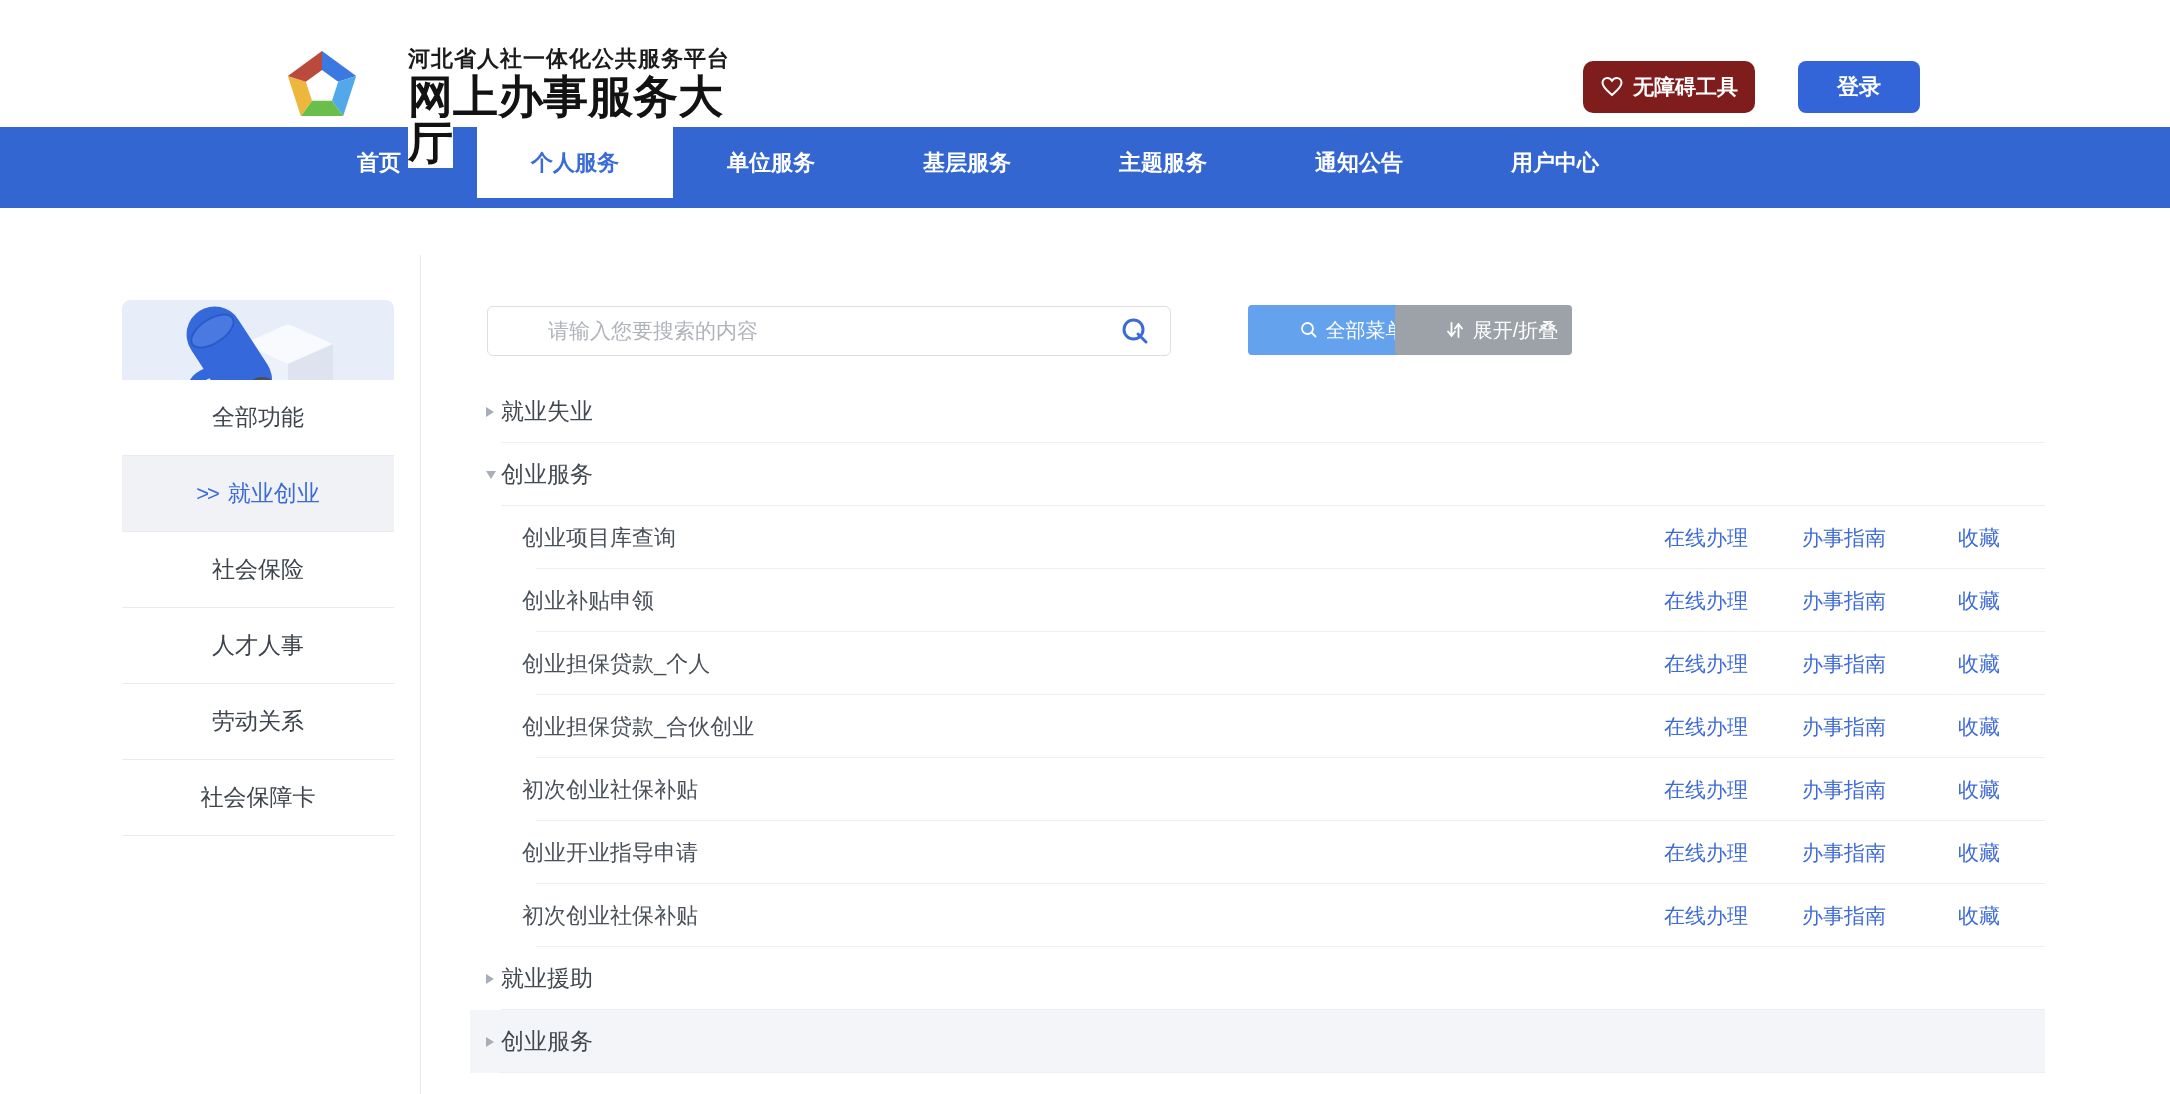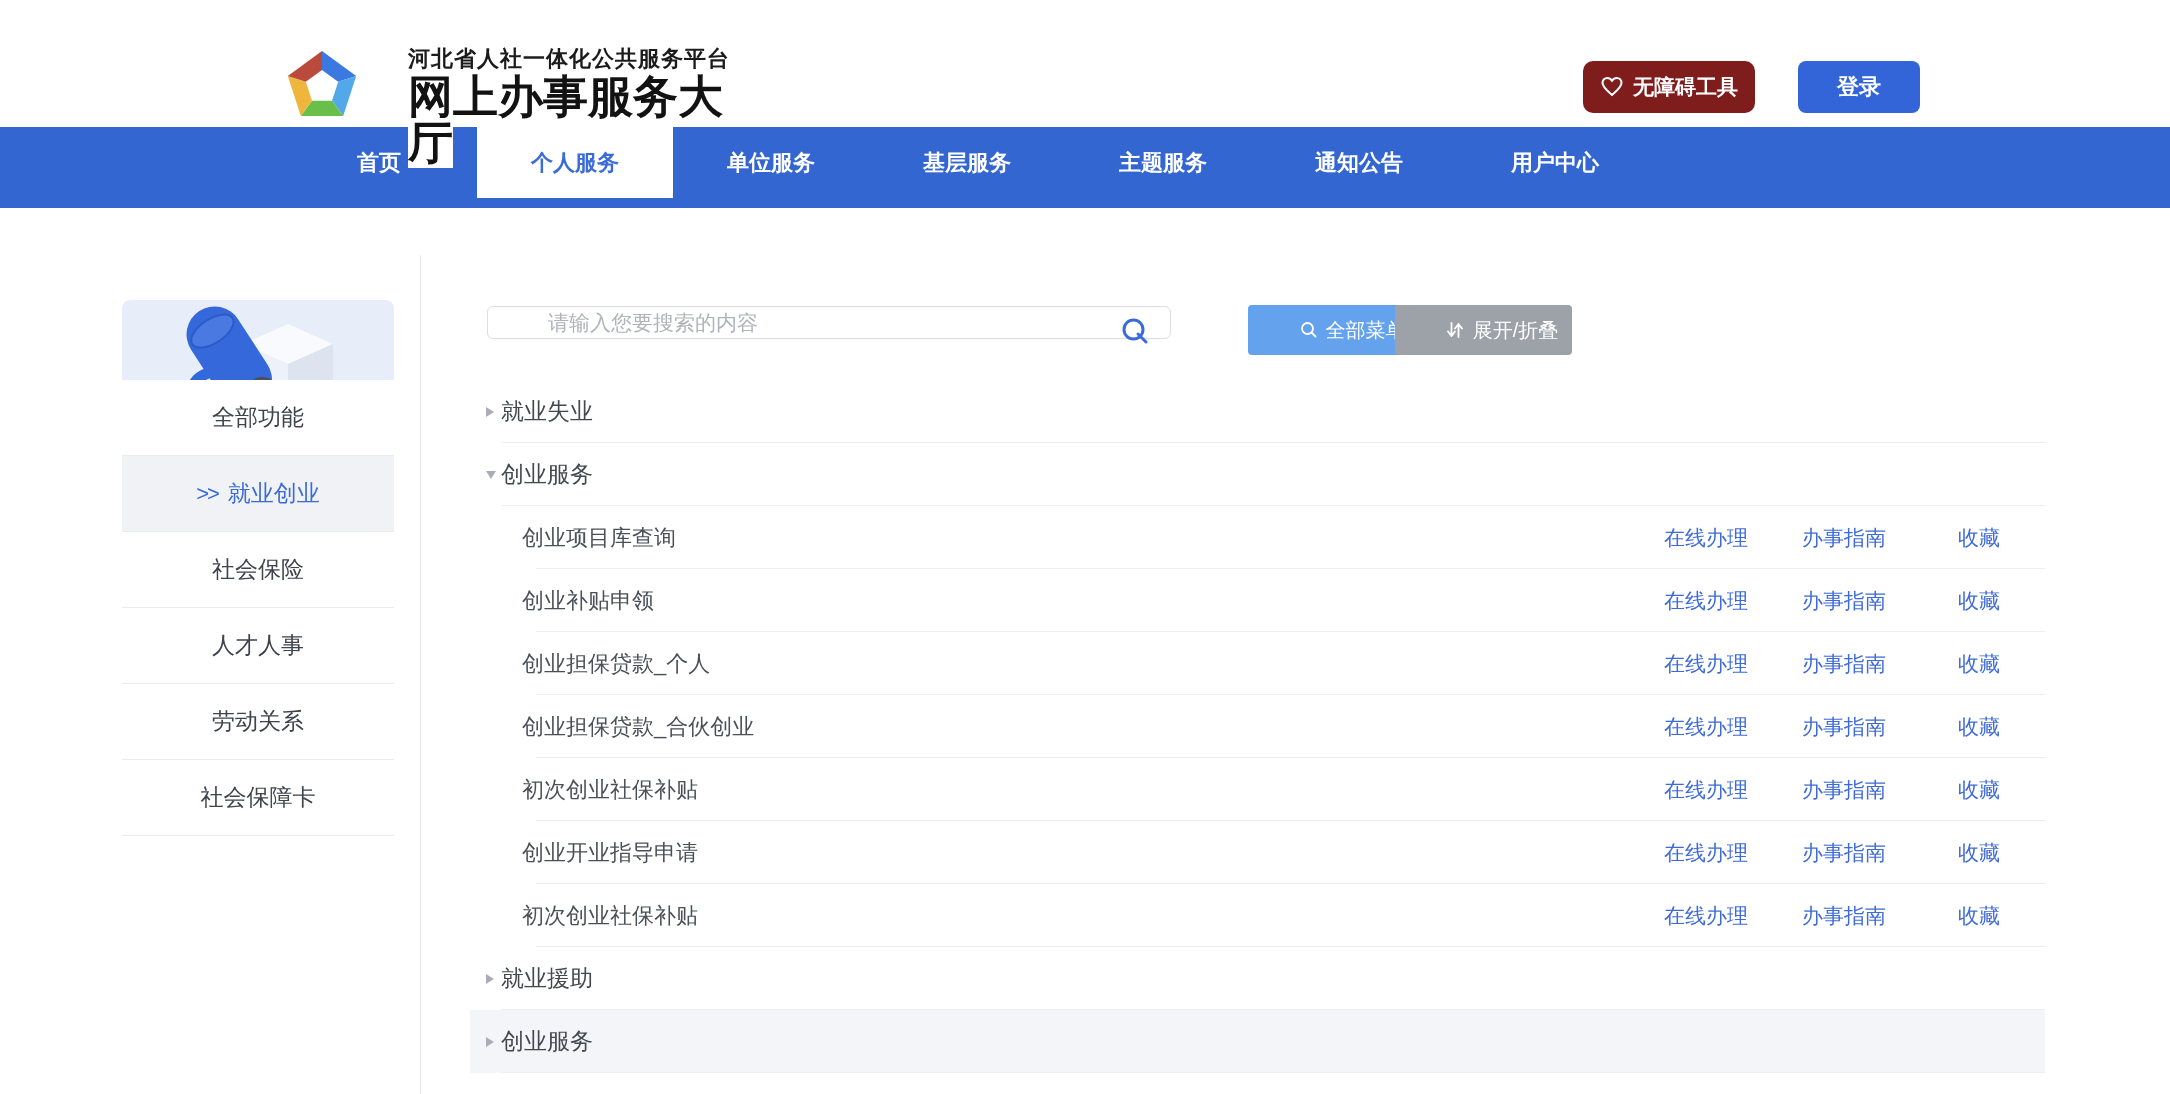--- a/index.html
+++ b/index.html
@@ -31,21 +31,21 @@
   .side-illustration{position:absolute;left:122px;top:300px;width:272px;height:80px;overflow:hidden;
                      border-radius:8px 8px 0 0;}
   .side-menu{position:absolute;left:122px;top:380px;width:272px;}
   .side-item{height:75px;display:flex;align-items:center;justify-content:center;
              font-size:23px;color:#3E444C;border-bottom:1px solid #E9EBEE;cursor:pointer;}
   .side-item.active{background:#F1F2F5;color:#3A6BD8;gap:10px;}
   .side-item.active .prefix{color:#3A6BD8;font-size:22px;letter-spacing:-2px;}
   .v-divider{position:absolute;left:420px;top:255px;width:1px;height:839px;background:#E6E8EB;}
 
   
-  .search-wrap{position:absolute;left:487px;top:306px;width:684px;height:33px;}
+  .search-wrap{position:absolute;left:487px;top:306px;width:684px;height:50px;}
   .search-input{width:100%;height:100%;box-sizing:border-box;border:1px solid #DCDEE2;border-radius:6px;
                 padding:0 50px 0 60px;font-size:21px;color:#333;outline:none;
                 font-family:"Liberation Sans","DejaVu Sans",sans-serif;}
   .search-input::placeholder{color:#AFB3BA;}
   .search-icon{position:absolute;right:22px;top:11px;width:28px;height:28px;cursor:pointer;}
   .tool-btn{position:absolute;top:305px;height:50px;display:flex;align-items:center;justify-content:center;
             gap:8px;color:#fff;font-size:20px;font-weight:500;border-radius:4px;cursor:pointer;padding-left:36px;}
   .btn-allmenu{left:1248px;width:137px;background:#64A2EE;}
   .btn-expand{left:1395px;width:141px;background:#9DA2A9;}
 

